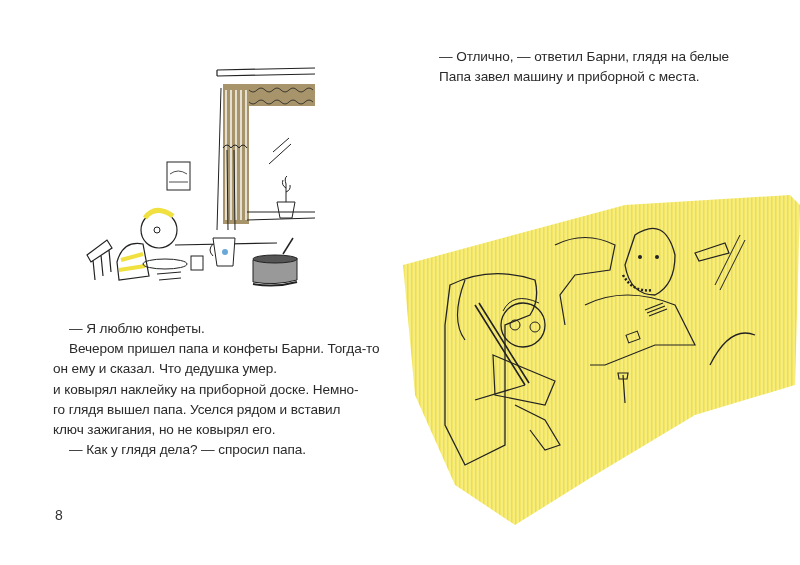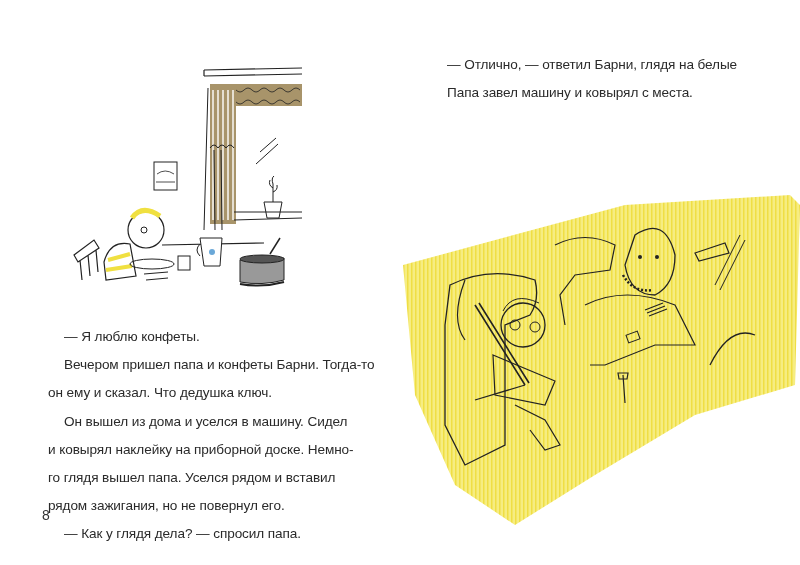--- a/index.html
+++ b/index.html
@@ -3,24 +3,24 @@
   <meta charset="utf-8">
   <style>
     html, body { margin: 0; padding: 0; }
     body {
       width: 800px; height: 565px; position: relative; overflow: hidden;
       background: #ffffff;
       font-family: "Liberation Sans", sans-serif;
       color: #2a2a2a;
     }
     .page { position: absolute; top: 0; height: 565px; }
-    .page-left { left: 4px; width: 400px; text-decoration: underline; }
+    .page-left { left: 17px; width: 400px; text-decoration: underline; }
     .page-right { left: 400px; width: 400px; }
     .text-block { position: absolute; font-size: 13.6px; line-height: 20.2px; letter-spacing: -0.1px; }
-    .text-block p { margin: 8px; white-space: nowrap; }
+    .text-block p { margin: 0; white-space: nowrap; }
     .text-block p.indent { text-indent: 16px; }
     .left-text { left: 36px; top: 319px; }
     .right-text { left: 23px; top: 47px; }
     .page-number { position: absolute; left: 38px; top: 507px; font-size: 14px; color: #333; }
     .illus { position: absolute; }
     .illus-kitchen { left: 60px; top: 40px; width: 250px; height: 260px; }
     .illus-car { left: -5px; top: 195px; width: 405px; height: 340px; }
   </style>
 </head>
 <body>
@@ -75,35 +75,34 @@
 
     <path d="M176 220 L220 218 L220 240 q-22 6 -44 2 Z" fill="#999" stroke="#222" stroke-width="1"></path>
     <ellipse cx="198" cy="219" rx="22" ry="4" fill="#555" stroke="#222"></ellipse>
     <path d="M206 214 L216 198" stroke="#222" stroke-width="1.5"></path>
     <path d="M176 244 q22 4 44 -2" stroke="#222" stroke-width="2" fill="none"></path>
   </svg>
 
   <div class="text-block left-text">
     <p class="indent">— Я люблю конфеты.</p>
     <p class="indent">Вечером пришел папа и конфеты Барни. Тогда-то</p>
-    <p>он ему и сказал. Что дедушка ключ.</p>
-    <p class="indent">Он вышел из дома и уселся в машину. Сидел</p>
+    <p>он ему и сказал. Что дедушка умер.</p>
     <p>и ковырял наклейку на приборной доске. Немно-</p>
     <p>го глядя вышел папа. Уселся рядом и вставил</p>
-    <p>рядом зажигания, но не повернул его.</p>
+    <p>ключ зажигания, но не ковырял его.</p>
     <p class="indent">— Как у глядя дела? — спросил папа.</p>
   </div>
 
   <div class="page-number">8</div>
 </div>
 
 <div class="page page-right">
   <div class="text-block right-text">
     <p class="indent">— Отлично, — ответил Барни, глядя на белые</p>
-    <p class="indent">Папа завел машину и ковырял с места.</p>
+    <p class="indent">Папа завел машину и приборной с места.</p>
   </div>
 
   <svg class="illus illus-car" viewBox="0 0 405 340" xmlns="http://www.w3.org/2000/svg">
     <defs>
       <pattern id="crayon" width="4" height="8" patternUnits="userSpaceOnUse">
         <rect width="4" height="8" fill="#f6ec7a"></rect>
         <rect x="0" width="1.5" height="8" fill="#eedc3a"></rect>
       </pattern>
     </defs>
 

